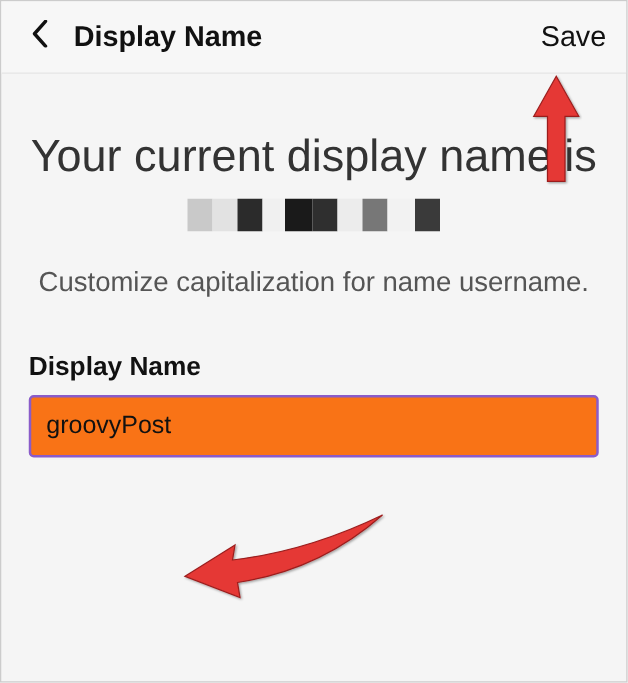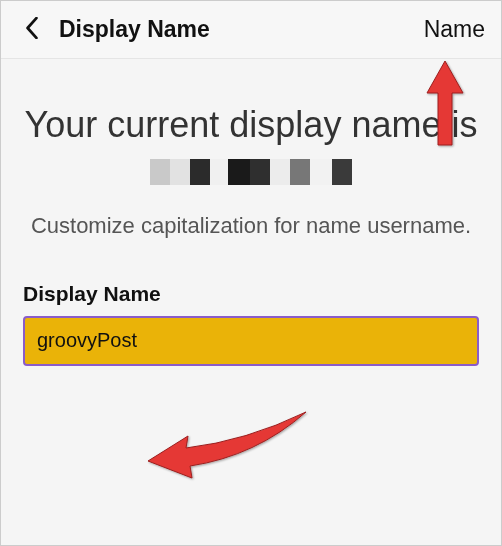--- a/index.html
+++ b/index.html
@@ -77,21 +77,21 @@
     font-size: 21px;
     font-weight: 700;
     color: #111;
     margin-bottom: 10px;
   }
   .field-input {
     width: 100%;
     height: 50px;
     border: 2px solid #8a5cc9;
     border-radius: 4px;
-    background: #eab308;
+    background: #f97316;
     font-size: 20px;
     padding: 0 12px;
     color: #111;
     outline: none;
   }
   .input-wrap { position: relative; }
   
   .arrow-save {
     position: absolute;
     left: 423px;
@@ -108,21 +108,21 @@
 
 <div class="header">
   <div class="back-btn">
     <span>
       <svg viewBox="0 0 12 20">
           <polyline points="10,1 2,10 10,19" fill="none" stroke="#111" stroke-width="2.5" stroke-linecap="round" stroke-linejoin="round"></polyline>
         </svg>
     </span>
   </div>
   <div class="header-title">Display Name</div>
-  <div class="save-btn">Name</div>
+  <div class="save-btn">Save</div>
 </div>
 
 <div class="content">
   <div class="big-text">Your current display name is</div>
   <div class="redacted-row">
     <span style="width:20px;background:#c9c9c9"></span>
     <span style="width:20px;background:#e2e2e2"></span>
     <span style="width:20px;background:#2b2b2b"></span>
     <span style="width:18px;background:#f0f0f0"></span>
     <span style="width:22px;background:#1a1a1a"></span>

